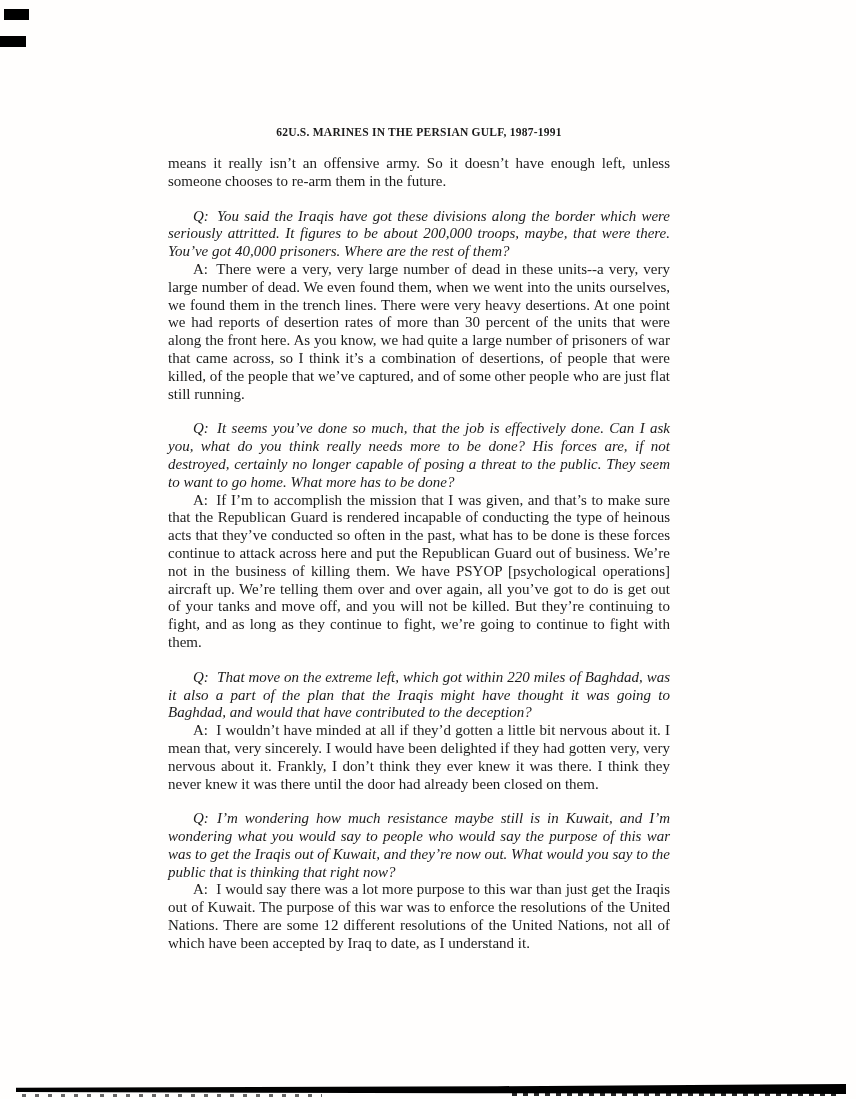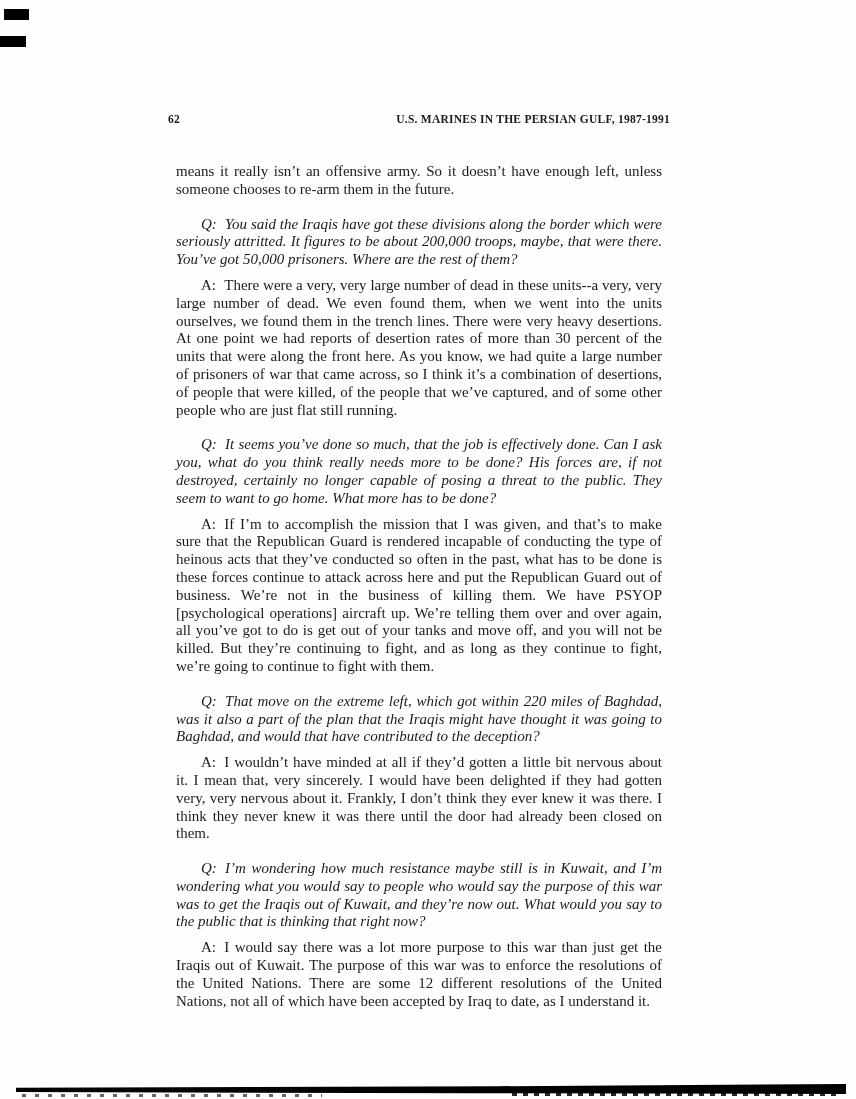--- a/index.html
+++ b/index.html
@@ -25,43 +25,43 @@
   }
   .corner-mark-lower {
     position: absolute;
     left: 0; top: 36px;
     width: 26px; height: 11px;
     background: #000;
   }
   
   .running-head {
     position: absolute;
-    top: 113px;
+    top: 126px;
     left: 168px;
     width: 502px;
     display: flex;
-    justify-content: space-between;
+    justify-content: center;
     align-items: baseline;
     font-size: 11.5px;
     font-weight: 700;
     letter-spacing: 0.25px;
     white-space: nowrap;
   }
   
   .body-text {
     position: absolute;
     top: 155px;
     left: 168px;
     width: 502px;
     font-size: 15px;
     line-height: 17.8px;
     text-align: justify;
   }
   .body-text p {
-    margin: 8px;
+    margin: 0;
     text-indent: 25px;
   }
   .body-text p.no-indent {
     text-indent: 0;
   }
   .body-text p.question {
     font-style: italic;
     margin-top: 17px;
   }
   .prefix {
@@ -103,21 +103,21 @@
   <div class="corner-mark-top"></div>
   <div class="corner-mark-lower"></div>
 
   <header class="running-head">
     <span>62</span>
     <span>U.S. MARINES IN THE PERSIAN GULF, 1987-1991</span>
   </header>
 
   <main class="body-text">
       <p class="answer no-indent"><span>means it really isn’t an offensive army. So it doesn’t have enough left, unless someone chooses to re-arm them in the future.</span></p>
-      <p class="question"><span class="prefix">Q:</span><span>You said the Iraqis have got these divisions along the border which were seriously attritted. It figures to be about 200,000 troops, maybe, that were there. You’ve got 50,000 prisoners. Where are the rest of them?</span></p>
+      <p class="question"><span class="prefix">Q:</span><span>You said the Iraqis have got these divisions along the border which were seriously attritted. It figures to be about 200,000 troops, maybe, that were there. You’ve got 40,000 prisoners. Where are the rest of them?</span></p>
       <p class="answer"><span class="prefix">A:</span><span>There were a very, very large number of dead in these units--a very, very large number of dead. We even found them, when we went into the units ourselves, we found them in the trench lines. There were very heavy desertions. At one point we had reports of desertion rates of more than 30 percent of the units that were along the front here. As you know, we had quite a large number of prisoners of war that came across, so I think it’s a combination of desertions, of people that were killed, of the people that we’ve captured, and of some other people who are just flat still running.</span></p>
       <p class="question"><span class="prefix">Q:</span><span>It seems you’ve done so much, that the job is effectively done. Can I ask you, what do you think really needs more to be done? His forces are, if not destroyed, certainly no longer capable of posing a threat to the public. They seem to want to go home. What more has to be done?</span></p>
       <p class="answer"><span class="prefix">A:</span><span>If I’m to accomplish the mission that I was given, and that’s to make sure that the Republican Guard is rendered incapable of conducting the type of heinous acts that they’ve conducted so often in the past, what has to be done is these forces continue to attack across here and put the Republican Guard out of business. We’re not in the business of killing them. We have PSYOP [psychological operations] aircraft up. We’re telling them over and over again, all you’ve got to do is get out of your tanks and move off, and you will not be killed. But they’re continuing to fight, and as long as they continue to fight, we’re going to continue to fight with them.</span></p>
       <p class="question"><span class="prefix">Q:</span><span>That move on the extreme left, which got within 220 miles of Baghdad, was it also a part of the plan that the Iraqis might have thought it was going to Baghdad, and would that have contributed to the deception?</span></p>
       <p class="answer"><span class="prefix">A:</span><span>I wouldn’t have minded at all if they’d gotten a little bit nervous about it. I mean that, very sincerely. I would have been delighted if they had gotten very, very nervous about it. Frankly, I don’t think they ever knew it was there. I think they never knew it was there until the door had already been closed on them.</span></p>
       <p class="question"><span class="prefix">Q:</span><span>I’m wondering how much resistance maybe still is in Kuwait, and I’m wondering what you would say to people who would say the purpose of this war was to get the Iraqis out of Kuwait, and they’re now out. What would you say to the public that is thinking that right now?</span></p>
       <p class="answer"><span class="prefix">A:</span><span>I would say there was a lot more purpose to this war than just get the Iraqis out of Kuwait. The purpose of this war was to enforce the resolutions of the United Nations. There are some 12 different resolutions of the United Nations, not all of which have been accepted by Iraq to date, as I understand it.</span></p>
     </main>
 
   <div class="scan-bar"></div>

